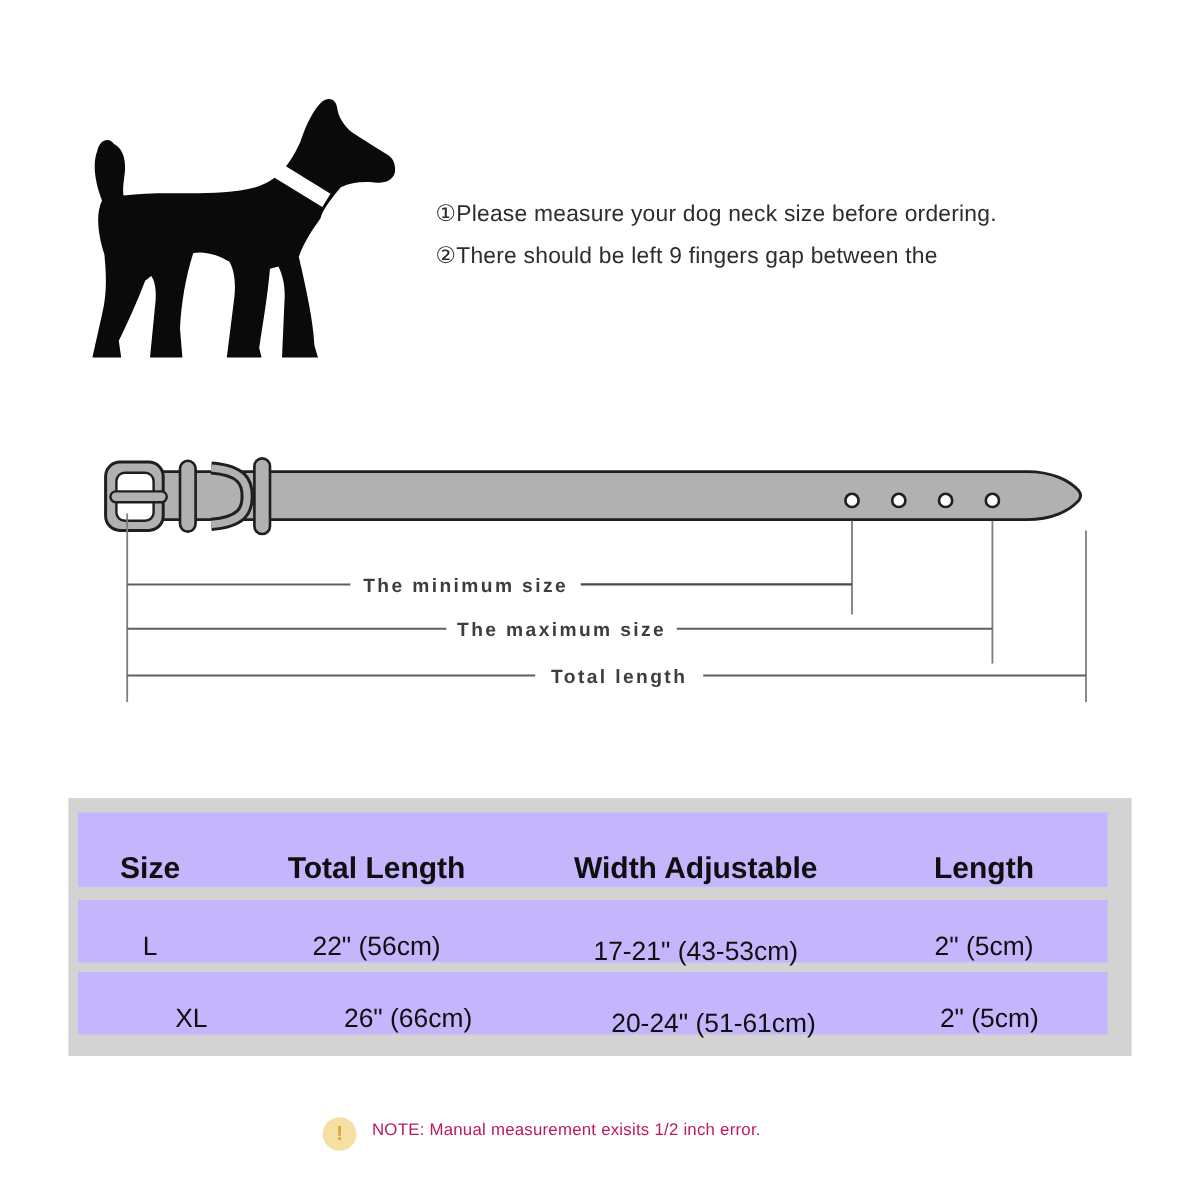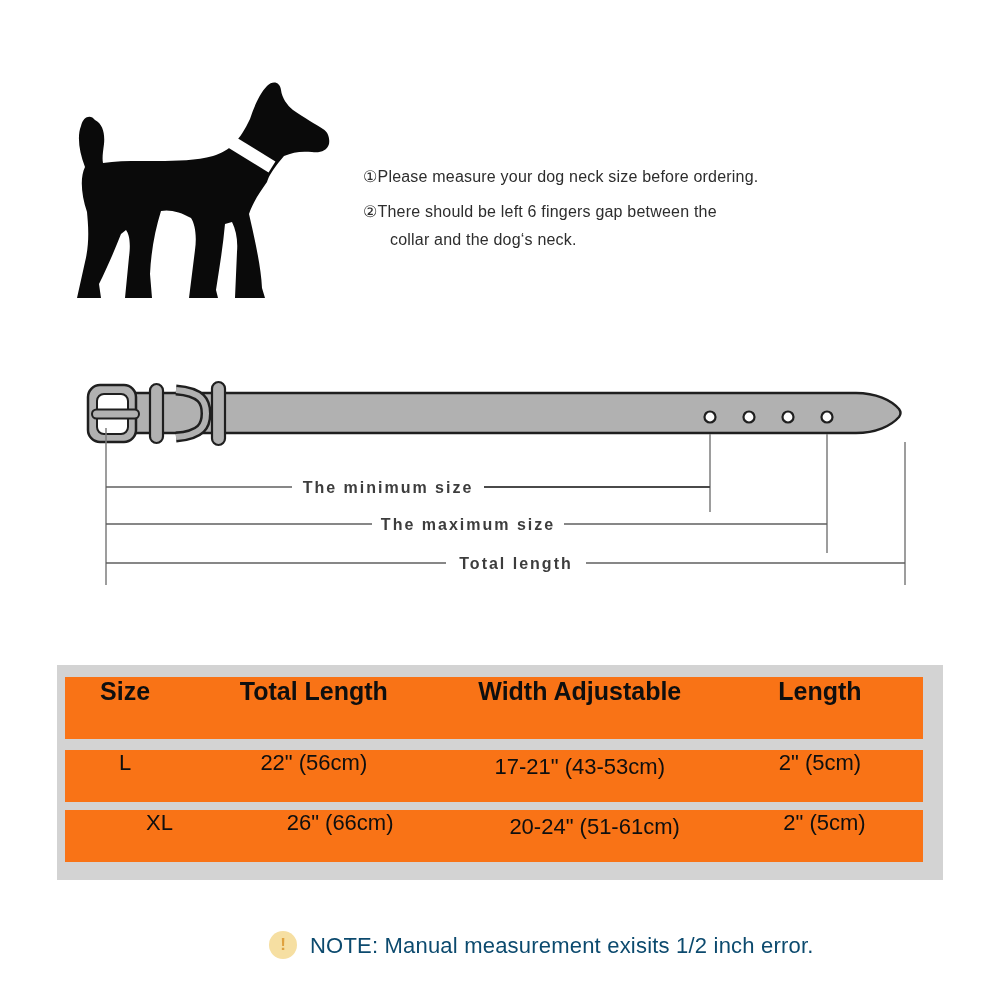--- a/index.html
+++ b/index.html
@@ -3,53 +3,53 @@
 <meta charset="utf-8">
 <style>
   html,body{margin:0;padding:0;background:#ffffff;}
   .canvas{
     position:relative;width:1000px;height:1000px;background:#ffffff;
     font-family:"Liberation Sans", sans-serif;overflow:hidden;
   }
   .abs{position:absolute;}
   
   .instr{
-    color:#2d2d2d;font-size:16px;line-height:1.0;white-space:nowrap;
+    color:#2d2d2d;font-size:19px;line-height:1.0;white-space:nowrap;
     letter-spacing:0.2px;
   }
   
   .measure-label{
     font-family:"Liberation Sans", sans-serif;
     font-size:16px;font-weight:600;letter-spacing:2px;fill:#3d3d3d;
   }
   
   .size-table{
     left:57px;top:665px;width:886px;height:215px;background:#d3d3d3;
   }
   .t-row{
-    position:absolute;left:8px;right:20px;background:#f97316;
-    display:flex;align-items:flex-start;
+    position:absolute;left:8px;right:20px;background:#c4b5fd;
+    display:flex;align-items:flex-end;
   }
   .t-header{top:12px;height:62px;font-weight:bold;font-size:25px;color:#0f0f0f;}
   .t-r1{top:85px;height:52px;font-size:22px;color:#0f0f0f;}
   .t-r2{top:145px;height:52px;font-size:22px;color:#0f0f0f;padding-left:37px;}
   .cell{text-align:center;}
   .c1{width:14%;}
   .c2{width:30%;}
   .c3{width:32%;}
   .c4{width:24%;}
   .t-r1 .c3, .t-r2 .c3{position:relative;top:4px;}
   
   .note-icon{
     left:269px;top:931px;width:28px;height:28px;border-radius:50%;
     background:#f6dfa2;color:#dfa13e;font-weight:bold;font-size:17px;
     display:flex;align-items:center;justify-content:center;
   }
   .note-text{
-    left:310px;top:933px;font-size:22px;color:#0c4a6e;white-space:nowrap;
+    left:310px;top:933px;font-size:14px;color:#be185d;white-space:nowrap;
     letter-spacing:0.2px;
   }
 </style>
 </head>
 <body>
 
 <div class="canvas">
 
   <svg class="abs" style="left:65px;top:72px" width="280" height="250" viewBox="0 0 280 250">
     <path fill="#0a0a0a" d="
@@ -87,22 +87,21 @@
       L36,226 L12,226
       L20,190
       C25,170 23,152 22,140
       C16,122 15,105 20,95
       C14,80 12,64 16,54
       C18,44 26,42 30,48 Z"></path>
     <line x1="155" y1="63" x2="207" y2="95" stroke="#ffffff" stroke-width="13"></line>
   </svg>
 
   <div class="abs instr" style="left:363px;top:169px">①Please measure your dog neck size before ordering.</div>
-  <div class="abs instr" style="left:363px;top:204px">②There should be left 6 fingers gap between the</div>
-  <div class="abs instr" style="left:390px;top:232px">collar and the dog‘s neck.</div>
+  <div class="abs instr" style="left:363px;top:204px">②There should be left 9 fingers gap between the</div>
 
   <svg class="abs" style="left:0;top:370px" width="1000" height="235" viewBox="0 0 1000 235">
 
     <path d="M110,23 L856,23 C876,23 891,30 899,39 Q902,43 899,47 C891,56 876,63 856,63 L110,63 Z" fill="#b1b1b1" stroke="#1f1f1f" stroke-width="2.4"></path>
 
     <circle cx="710" cy="47" r="5.5" fill="#fdfdfd" stroke="#1f1f1f" stroke-width="2.2"></circle>
     <circle cx="749" cy="47" r="5.5" fill="#fdfdfd" stroke="#1f1f1f" stroke-width="2.2"></circle>
     <circle cx="788" cy="47" r="5.5" fill="#fdfdfd" stroke="#1f1f1f" stroke-width="2.2"></circle>
     <circle cx="827" cy="47" r="5.5" fill="#fdfdfd" stroke="#1f1f1f" stroke-width="2.2"></circle>
 

